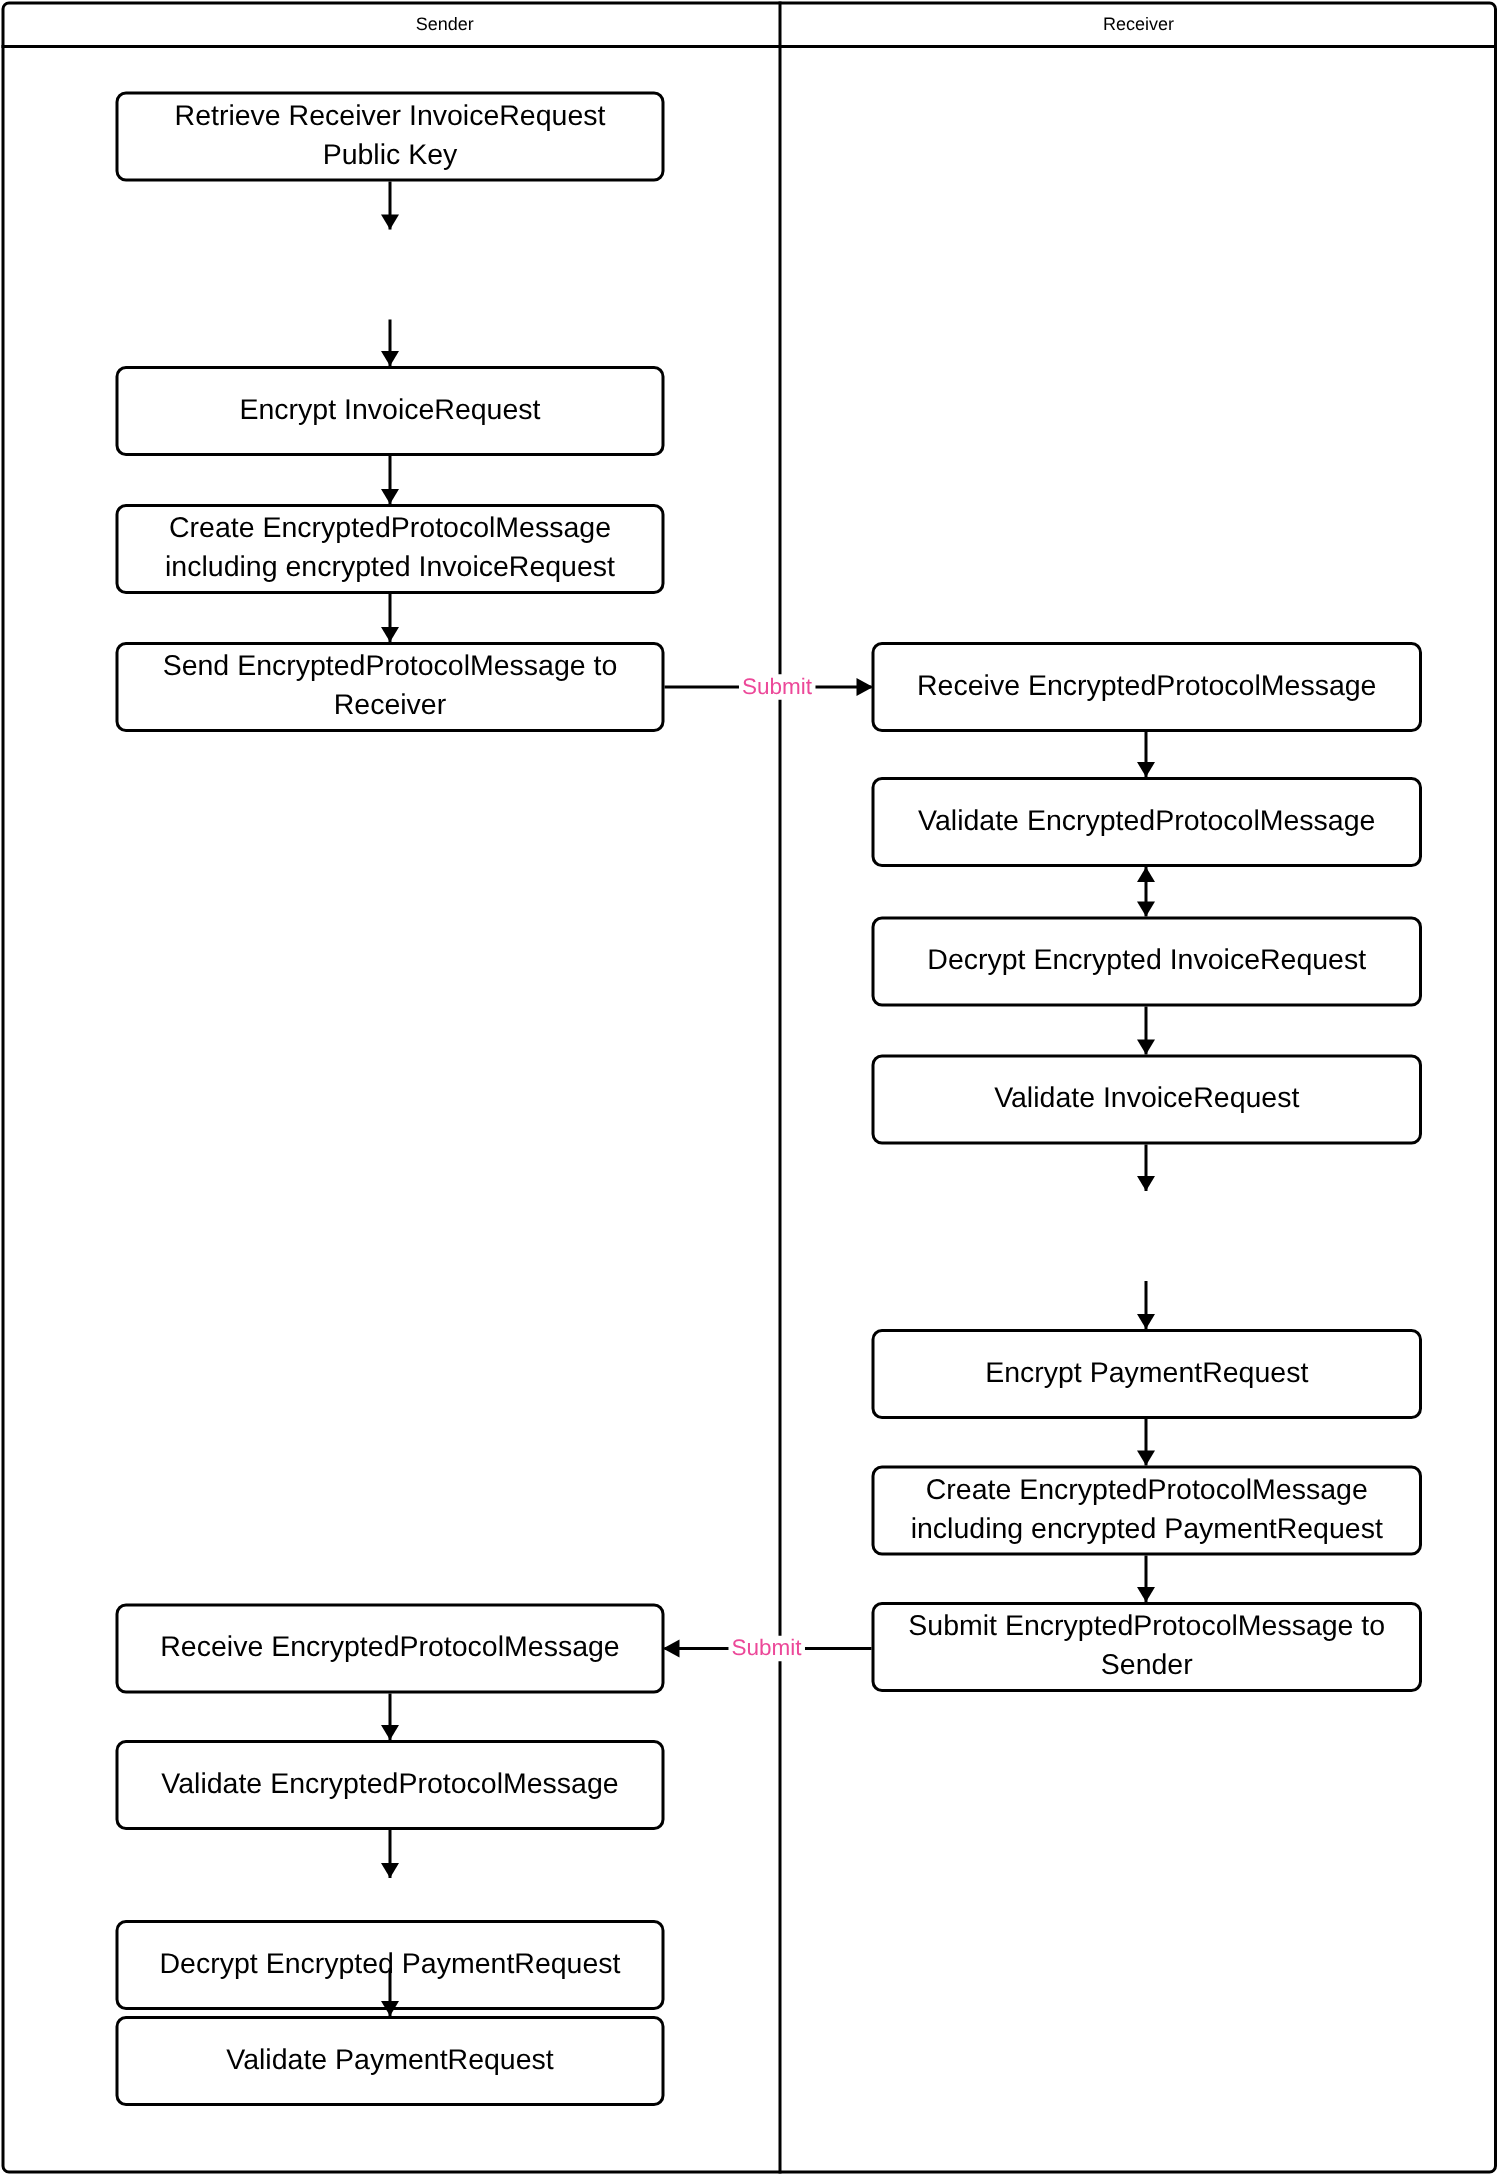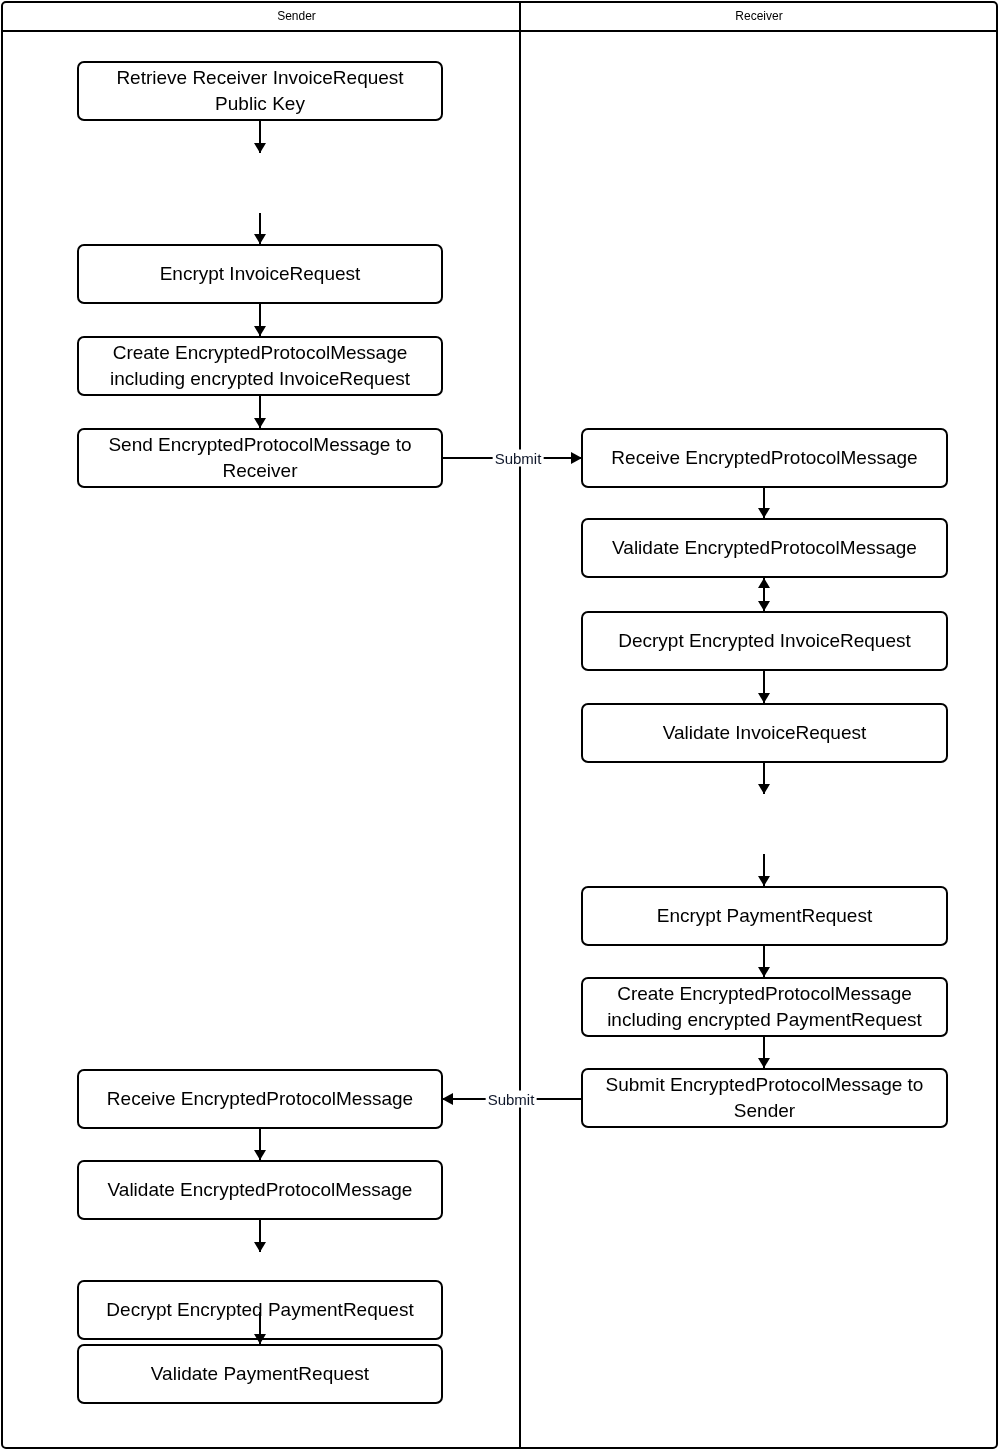--- a/index.html
+++ b/index.html
@@ -49,21 +49,21 @@
   .harrow.to-right::after {
     content:''; position:absolute; right:-1px; top:-7px; width:0; height:0;
     border:6px solid transparent; border-right:none; border-left:11px solid #000;
   }
   .harrow.to-left::before {
     content:''; position:absolute; left:-1px; top:-7px; width:0; height:0;
     border:6px solid transparent; border-left:none; border-right:11px solid #000;
   }
   .edge-label {
     position:absolute; transform:translate(-50%,-50%); background:#ffffff;
-    font-size:15px; padding:0 2px; z-index:5; color:#0f172a;
+    font-size:15px; padding:0 2px; z-index:5; color:#ec4899;
   }
 </style>
 </head>
 <body>
 
 <div class="canvas">
   <div class="frame"></div>
   <div class="lane-divider"></div>
   <div class="header-line"></div>
 

